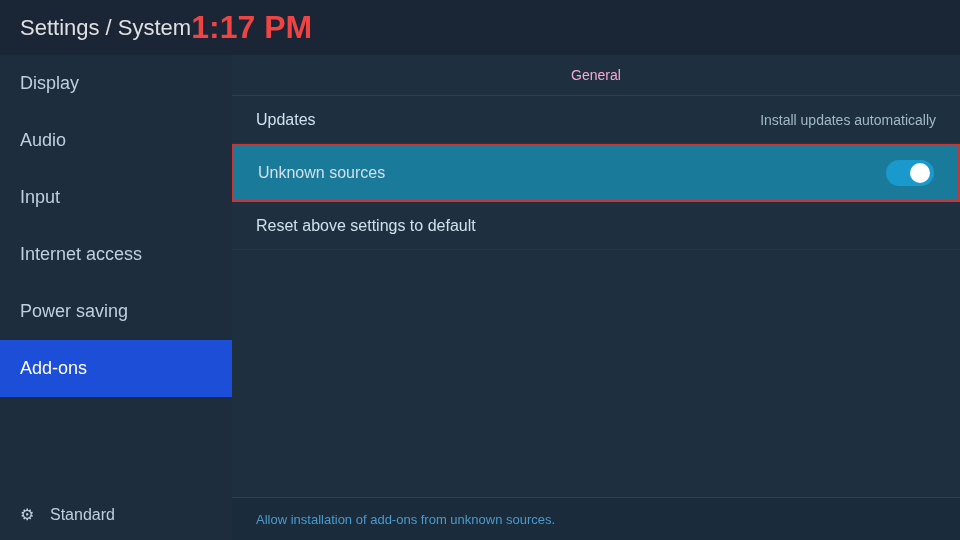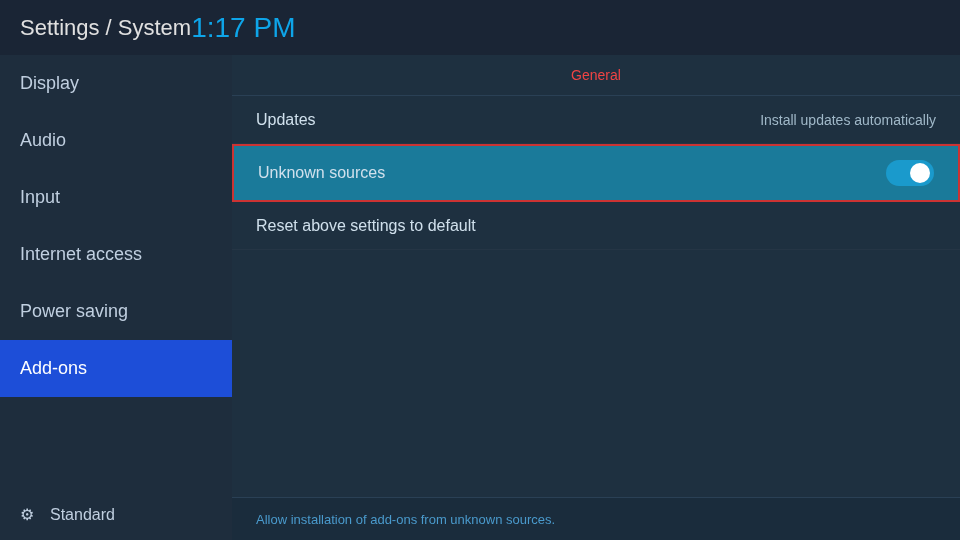--- a/index.html
+++ b/index.html
@@ -29,23 +29,23 @@
       height: 55px;
     }
 
     .header-title {
       font-size: 22px;
       font-weight: 300;
       color: #e0e0e0;
     }
 
     .header-time {
-      font-size: 28px;
-      font-weight: 400;
-      color: #0ea5e9;
+      font-size: 32px;
+      font-weight: 700;
+      color: #ef4444;
     }
 
     
     .main-container {
       display: flex;
       flex: 1;
       overflow: hidden;
     }
 
     
@@ -98,21 +98,21 @@
 
     .content-inner {
       flex: 1;
       overflow: hidden;
     }
 
     .section-header {
       text-align: center;
       padding: 12px;
       font-size: 14px;
-      color: #ef4444;
+      color: #f9a8d4;
       border-bottom: 1px solid #2a4055;
       background-color: #1e3040;
     }
 
     .setting-row {
       display: flex;
       align-items: center;
       justify-content: space-between;
       padding: 14px 24px;
       border-bottom: 1px solid #253545;

